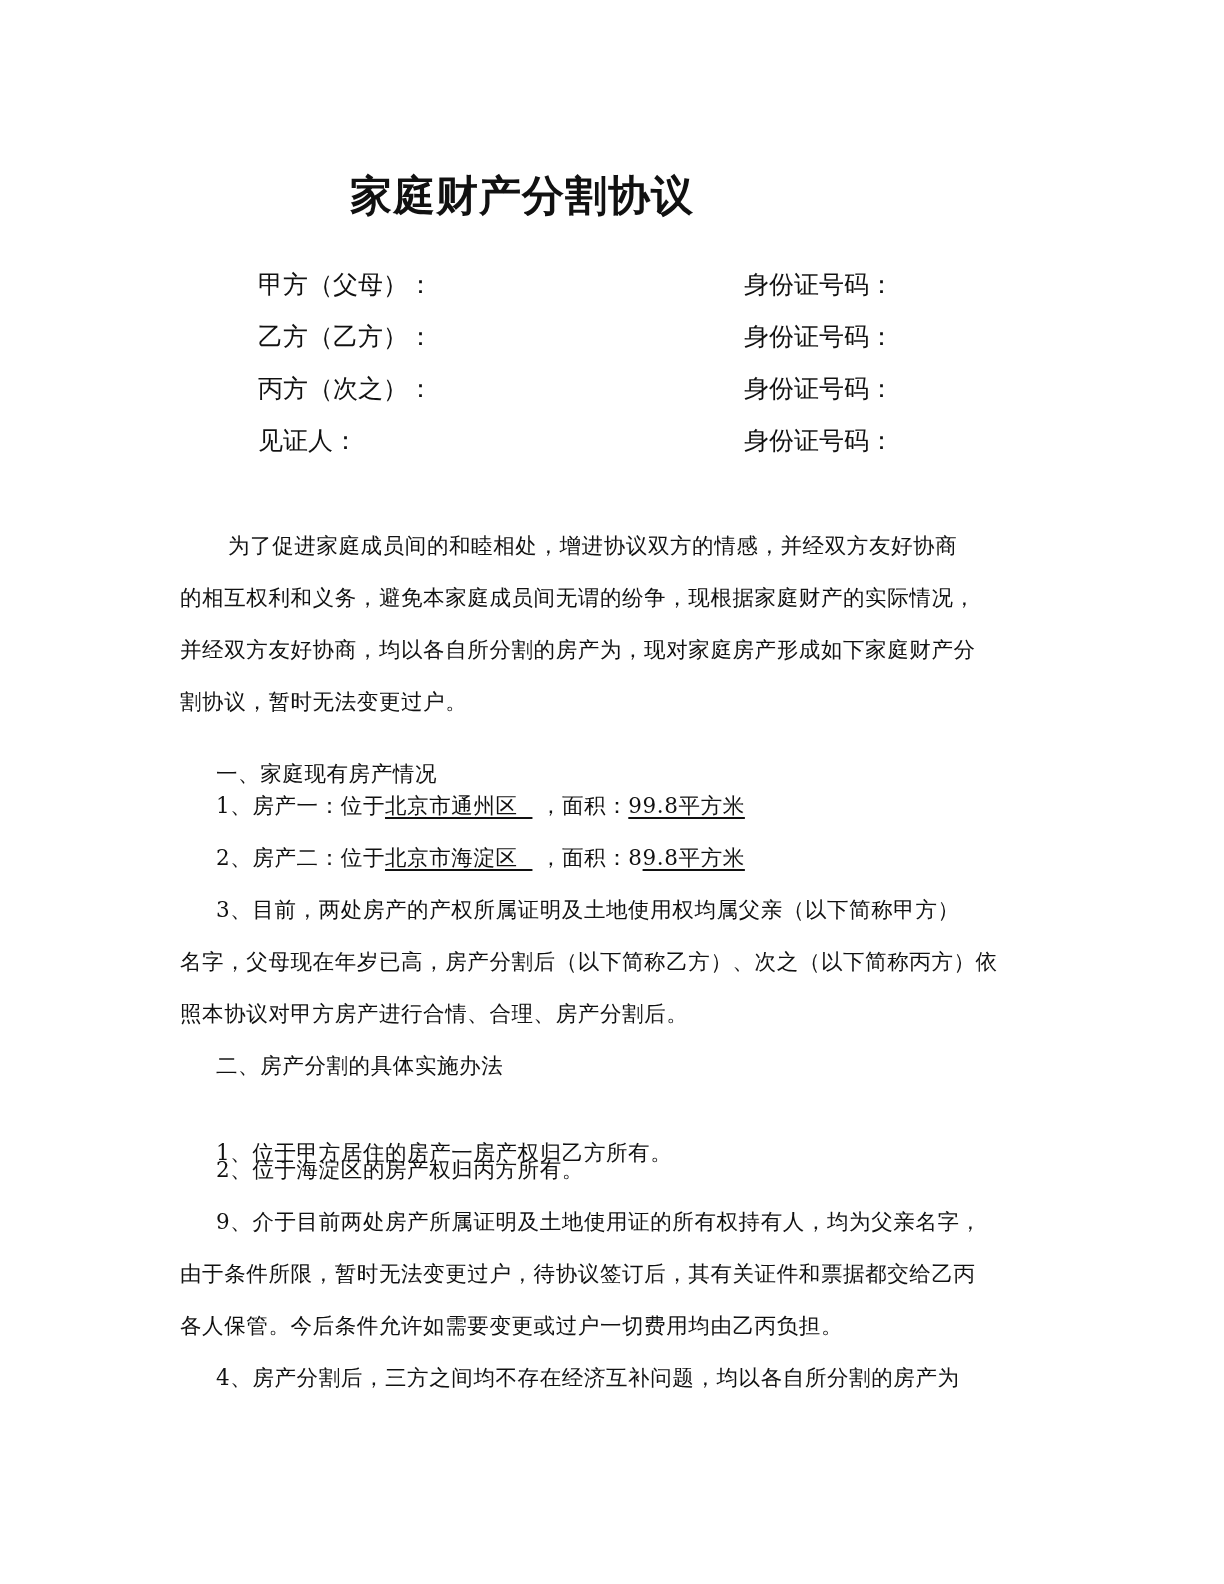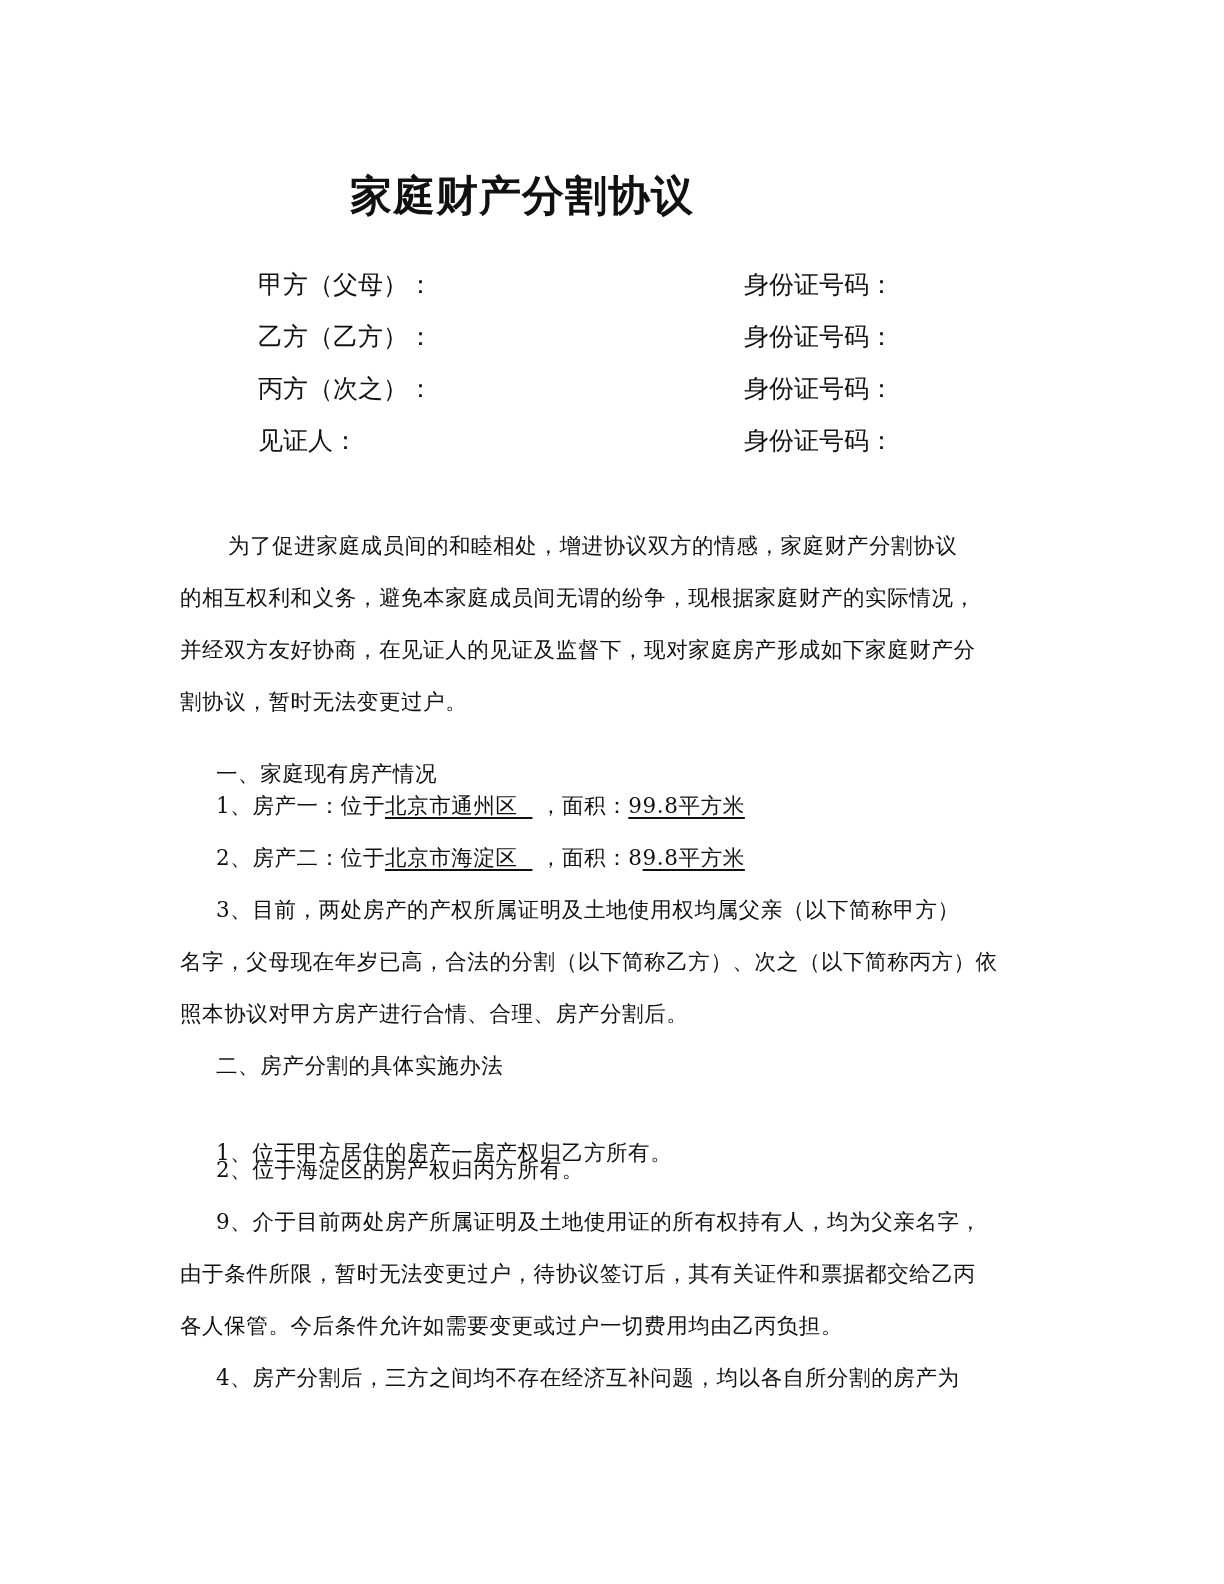--- a/index.html
+++ b/index.html
@@ -41,38 +41,38 @@
   <div class="party-row" style="top:372px">
     <span class="party-label">丙方（次之）：</span>
     <span class="party-id">身份证号码：</span>
   </div>
   <div class="party-row" style="top:424px">
     <span class="party-label">见证人：</span>
     <span class="party-id">身份证号码：</span>
   </div>
 
   <div>
-    <div class="line indent2" style="top:529px">为了促进家庭成员间的和睦相处，增进协议双方的情感，家庭财产分割协议</div>
+    <div class="line indent2" style="top:529px">为了促进家庭成员间的和睦相处，增进协议双方的情感，并经双方友好协商</div>
     <div class="line" style="top:581px">的相互权利和义务，避免本家庭成员间无谓的纷争，现根据家庭财产的实际情况，</div>
-    <div class="line" style="top:633px">并经双方友好协商，在见证人的见证及监督下，现对家庭房产形成如下家庭财产分</div>
+    <div class="line" style="top:633px">并经双方友好协商，均以各自所分割的房产为，现对家庭房产形成如下家庭财产分</div>
     <div class="line" style="top:685px">割协议，暂时无法变更过户。</div>
   </div>
 
   <div class="line indent" style="top:757px">一、家庭现有房产情况</div>
 
   <div class="line indent" style="top:789px">
     <span>1、房产一：位于</span><span class="u" style="white-space:pre">北京市通州区  </span><span> ，面积：</span><span></span><span class="u">99.8平方米</span>
   </div>
   <div class="line indent" style="top:841px">
     <span>2、房产二：位于</span><span class="u" style="white-space:pre">北京市海淀区  </span><span> ，面积：</span><span>8</span><span class="u">9.8平方米</span>
   </div>
 
   <div>
     <div class="line indent" style="top:893px">3、目前，两处房产的产权所属证明及土地使用权均属父亲（以下简称甲方）</div>
-    <div class="line" style="top:945px">名字，父母现在年岁已高，合法的分割（以下简称乙方）、次之（以下简称丙方）依</div>
+    <div class="line" style="top:945px">名字，父母现在年岁已高，房产分割后（以下简称乙方）、次之（以下简称丙方）依</div>
     <div class="line" style="top:997px">照本协议对甲方房产进行合情、合理、房产分割后。</div>
   </div>
 
   <div class="line indent" style="top:1049px">二、房产分割的具体实施办法</div>
   <div class="line indent" style="top:1136px">1、位于甲方居住的房产一房产权归乙方所有。</div>
   <div class="line indent" style="top:1153px">2、位于海淀区的房产权归丙方所有。</div>
 
   <div>
     <div class="line indent" style="top:1205px">9、介于目前两处房产所属证明及土地使用证的所有权持有人，均为父亲名字，</div>
     <div class="line" style="top:1257px">由于条件所限，暂时无法变更过户，待协议签订后，其有关证件和票据都交给乙丙</div>

